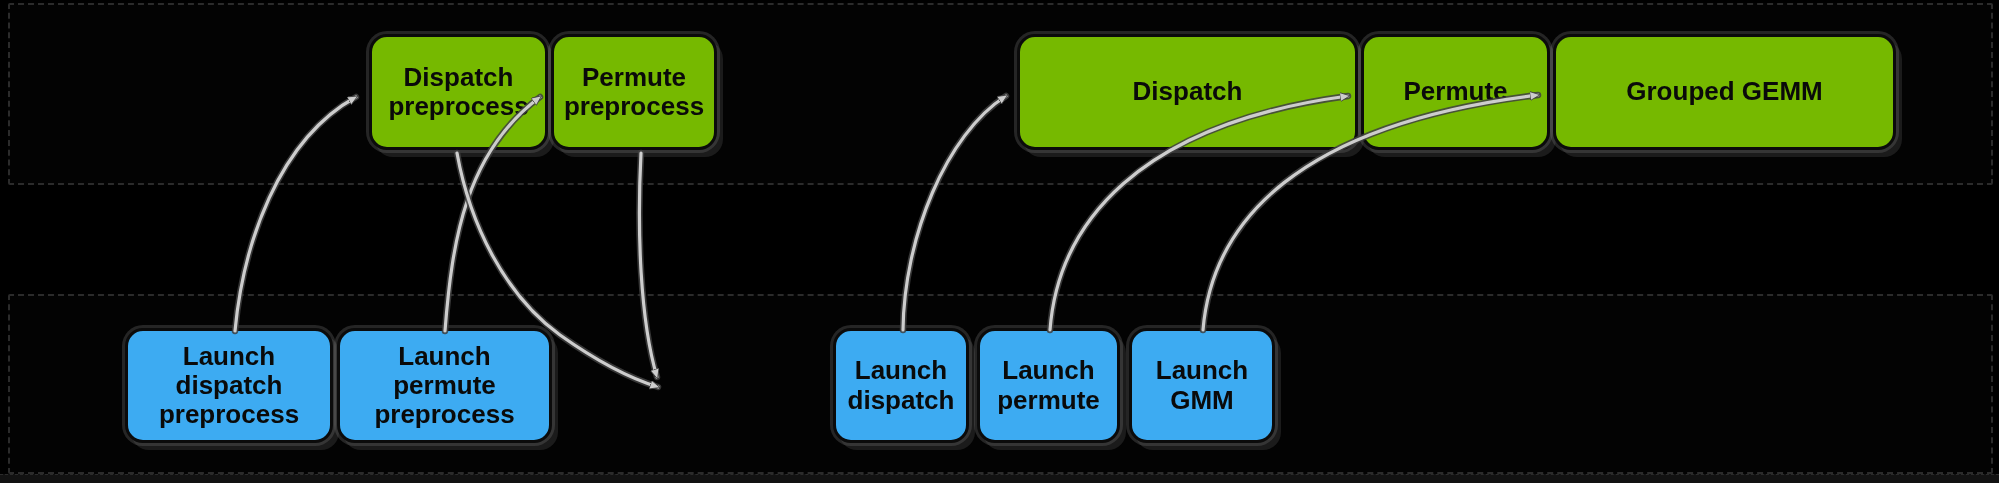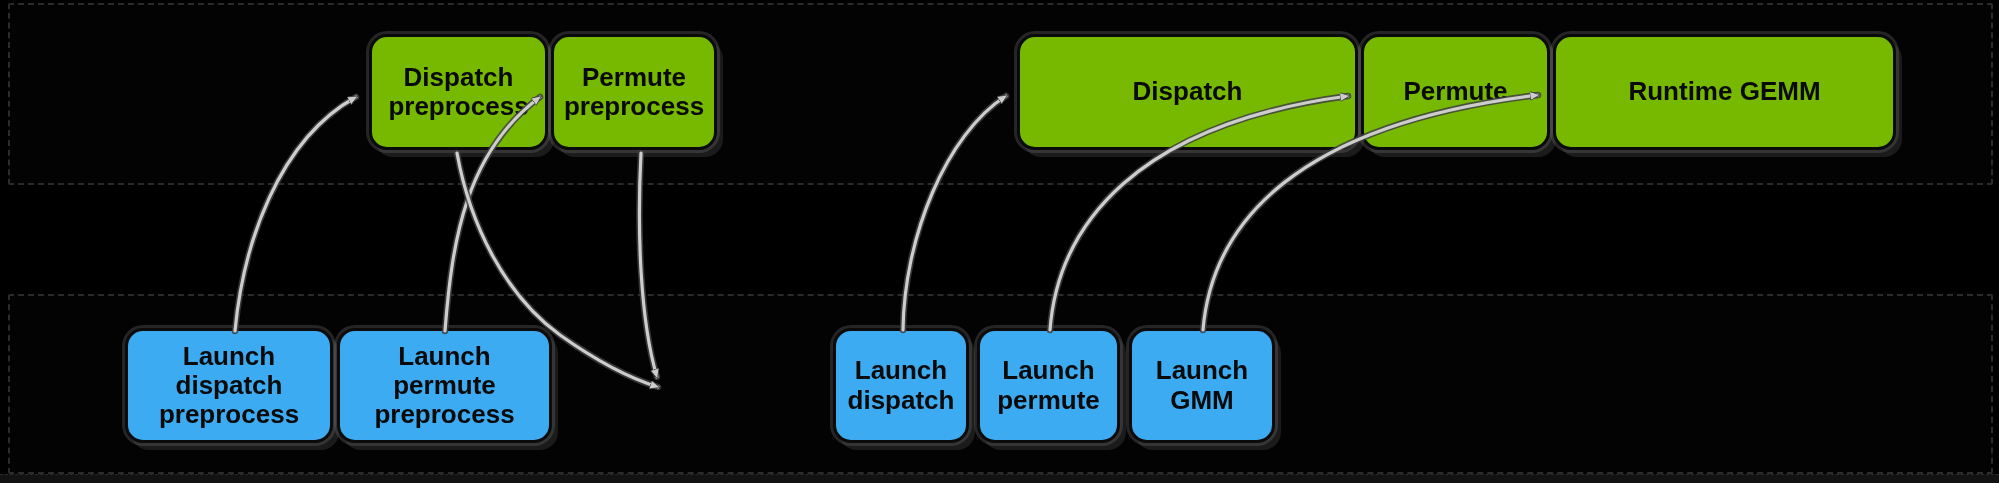--- a/index.html
+++ b/index.html
@@ -56,21 +56,21 @@
   <div class="lane" id="lane-top"></div>
   <div class="lane" id="lane-bottom"></div>
   <div id="footer-strip"></div>
 
   <div class="box green" style="left:369px;top:34px;width:179px;height:116px">Dispatch
 preprocess</div>
   <div class="box green" style="left:551px;top:34px;width:166px;height:116px">Permute
 preprocess</div>
   <div class="box green" style="left:1017px;top:34px;width:341px;height:116px">Dispatch</div>
   <div class="box green" style="left:1361px;top:34px;width:189px;height:116px">Permute</div>
-  <div class="box green" style="left:1553px;top:34px;width:343px;height:116px">Runtime GEMM</div>
+  <div class="box green" style="left:1553px;top:34px;width:343px;height:116px">Grouped GEMM</div>
 
   <div class="box blue" style="left:125px;top:328px;width:208px;height:115px">Launch
 dispatch
 preprocess</div>
   <div class="box blue" style="left:337px;top:328px;width:215px;height:115px">Launch
 permute
 preprocess</div>
   <div class="box blue" style="left:833px;top:328px;width:136px;height:115px">Launch
 dispatch</div>
   <div class="box blue" style="left:977px;top:328px;width:143px;height:115px">Launch

